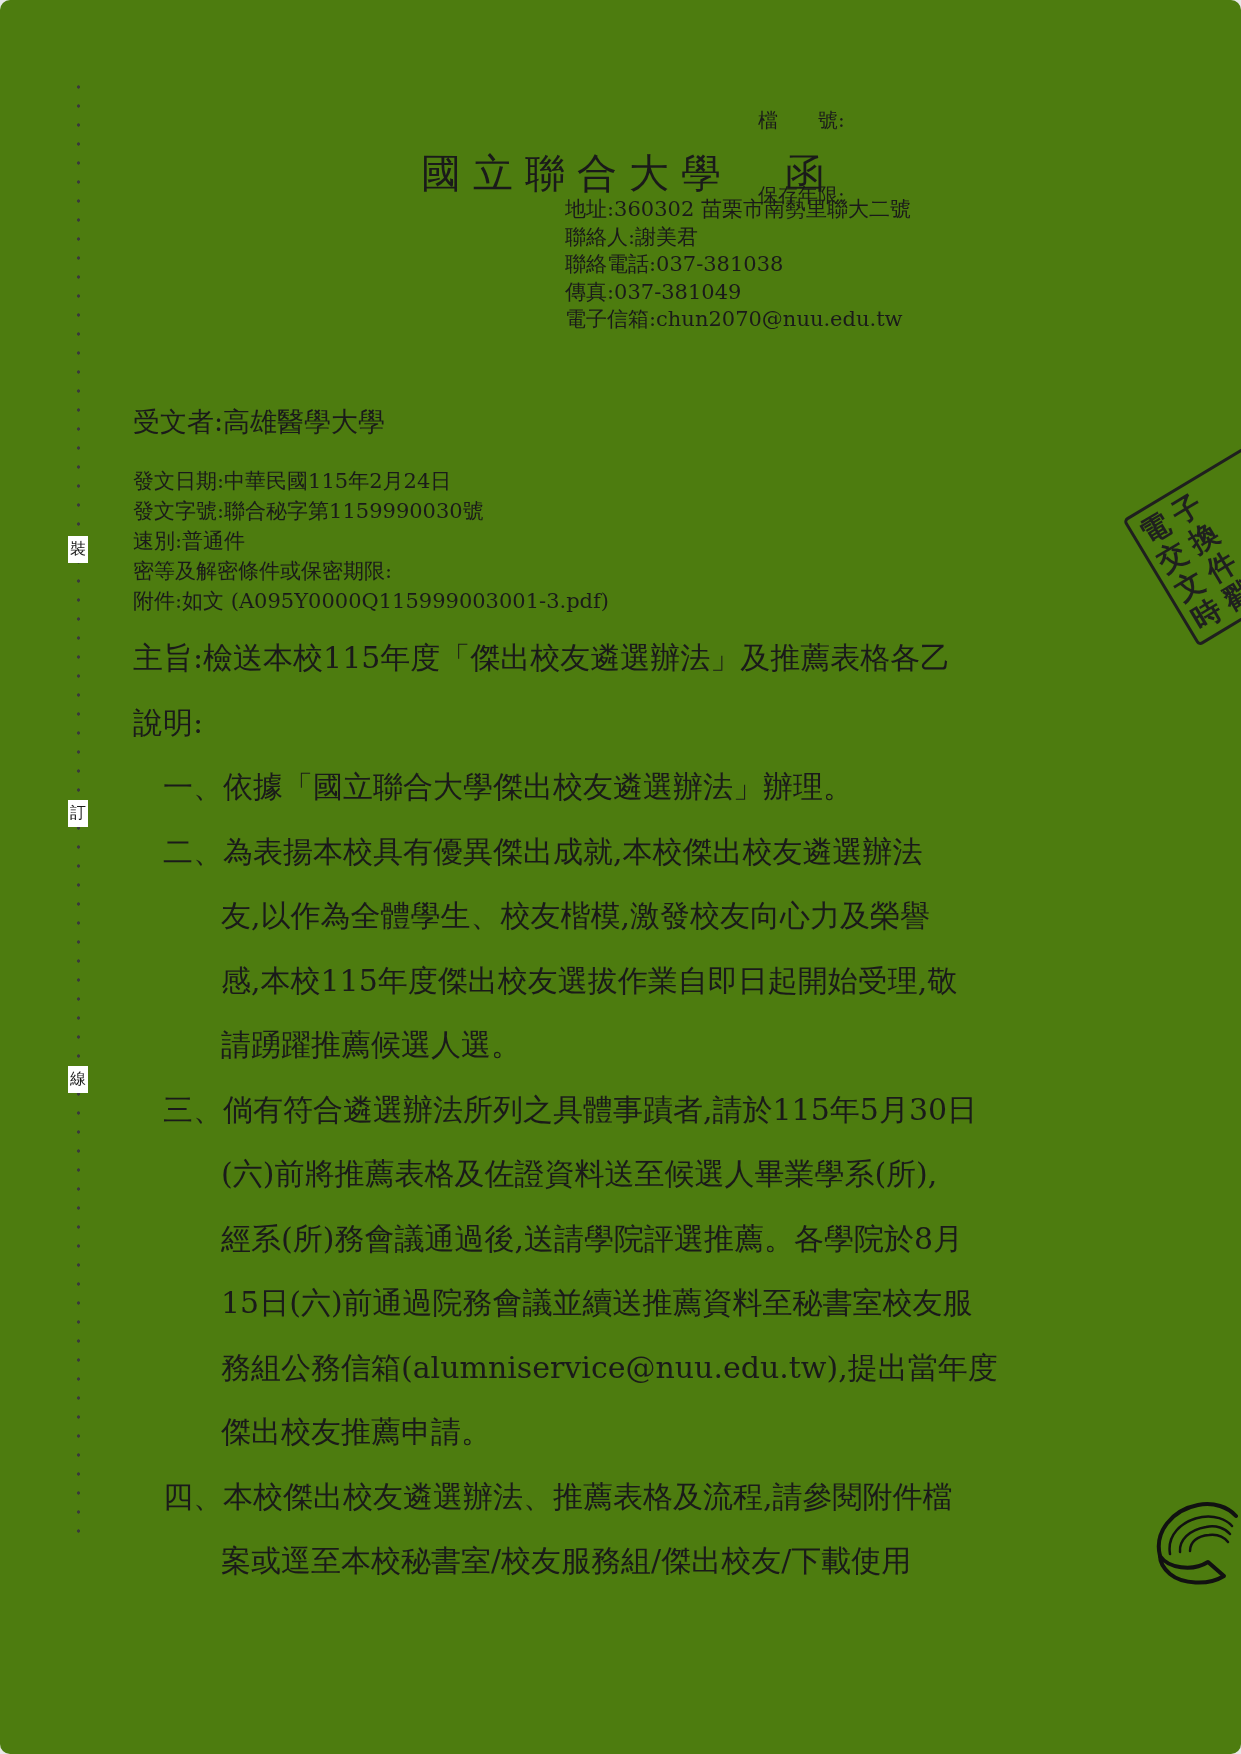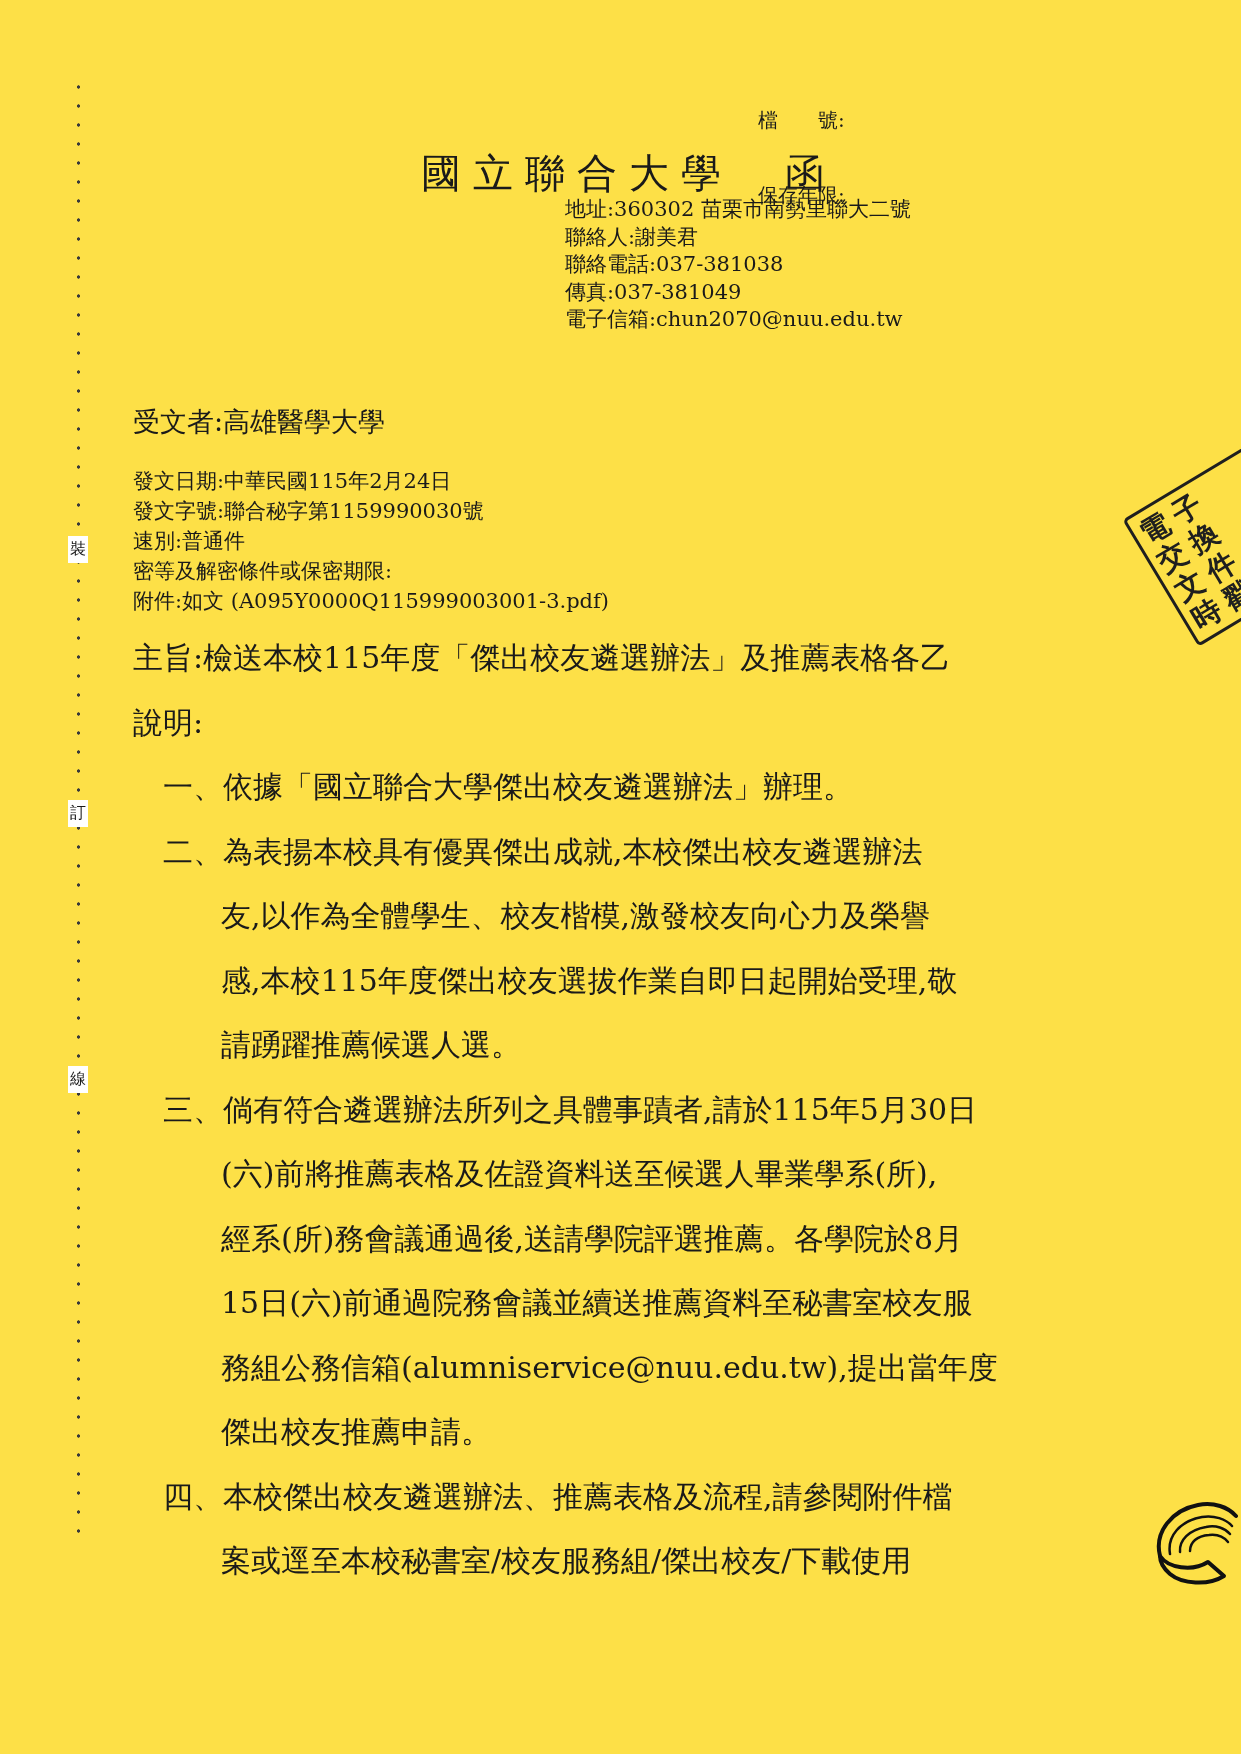--- a/index.html
+++ b/index.html
@@ -1,23 +1,24 @@
 <!DOCTYPE html>
 <html><head>
 <meta charset="utf-8">
 <style>
   html,body{margin:0;padding:0;background:#e8e8e8;}
   .page{
     position:relative;
     width:1241px;height:1754px;
     margin:0 auto;
-    background:#fde047;
+    background:#4d7c0f;
     overflow:hidden;
     font-family:"DejaVu Serif", serif;
     color:#1a1a1a;
+    border-radius:10px;
   }
   .file-header{
     position:absolute;left:758px;top:58px;
     font-size:20px;line-height:25px;white-space:pre;
   }
   .title{
     position:absolute;left:405px;top:130px;margin:16px;
     font-size:40px;font-weight:500;letter-spacing:12px;white-space:nowrap;
   }
   .sender{

